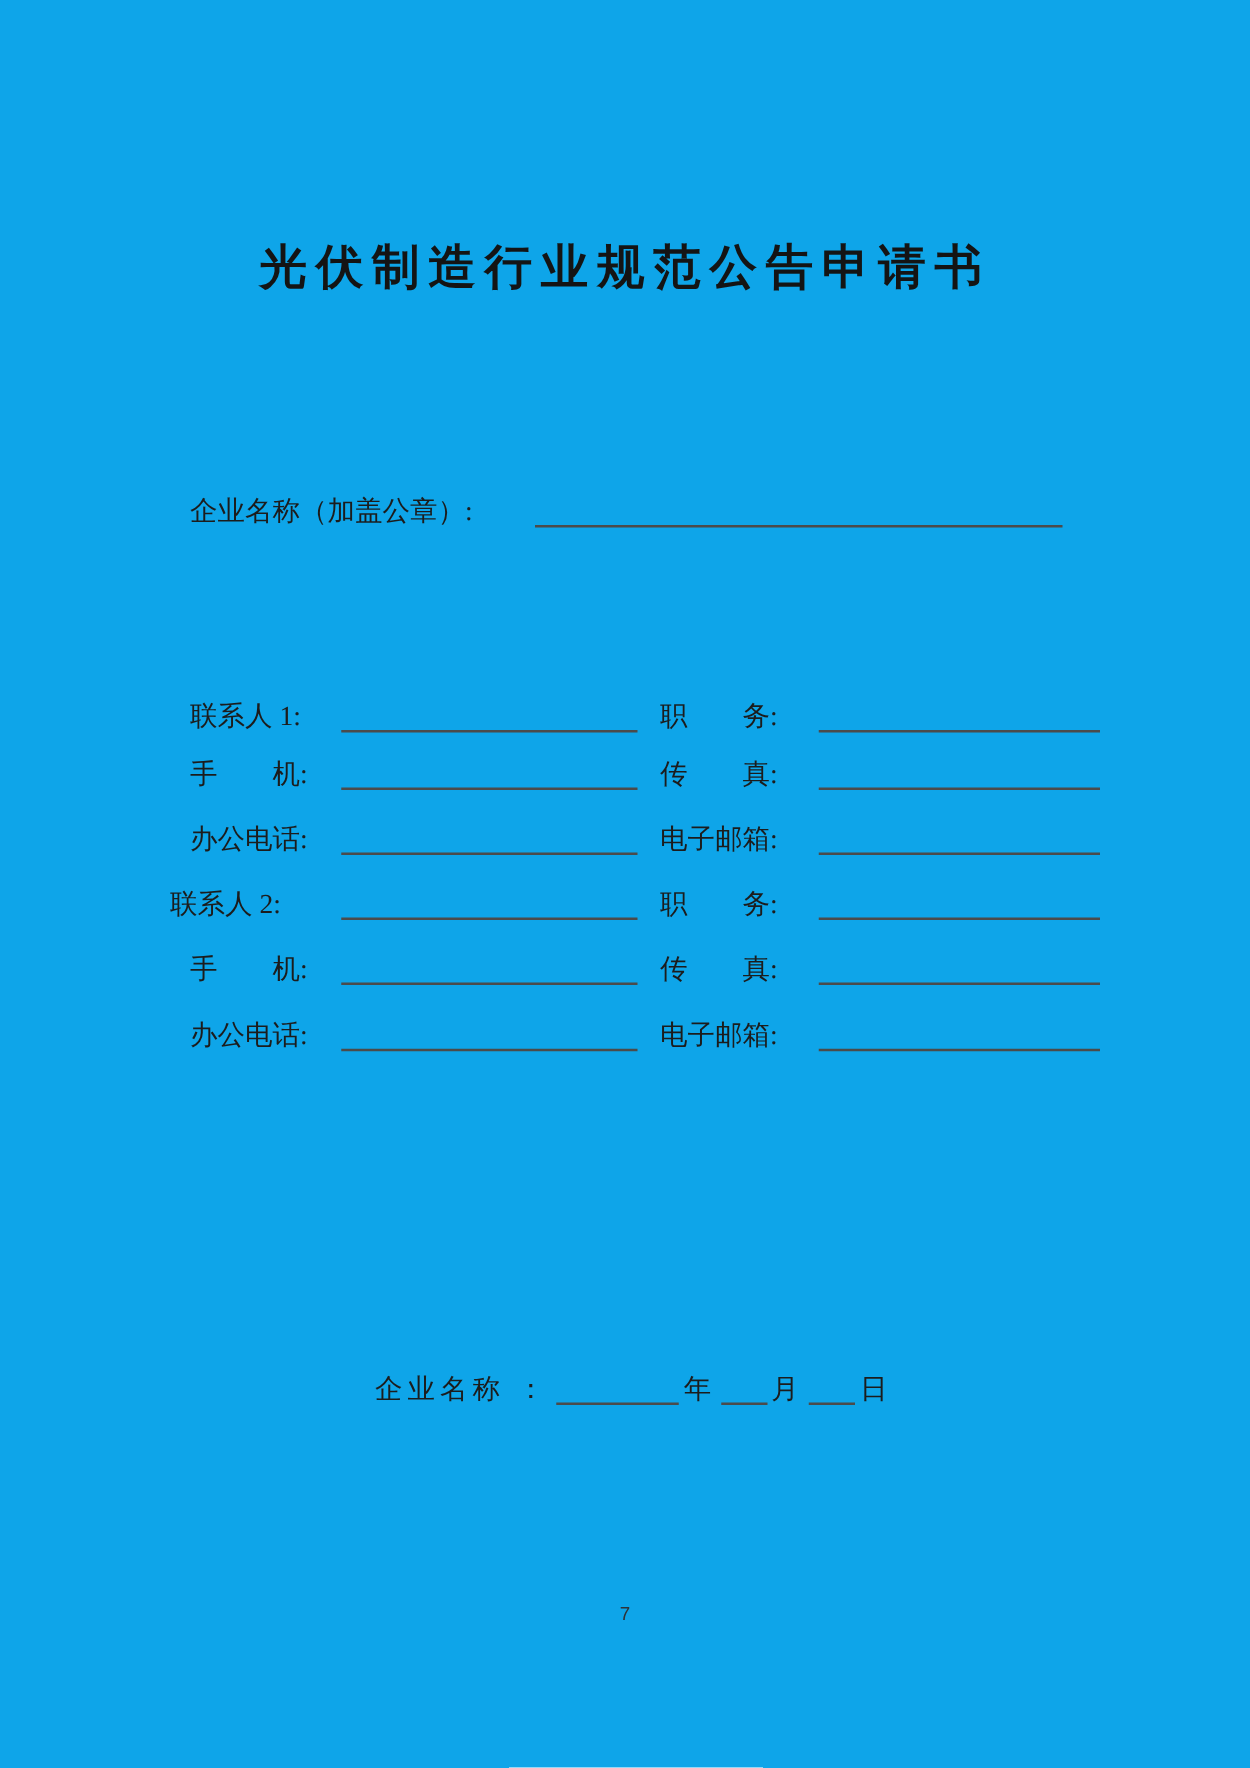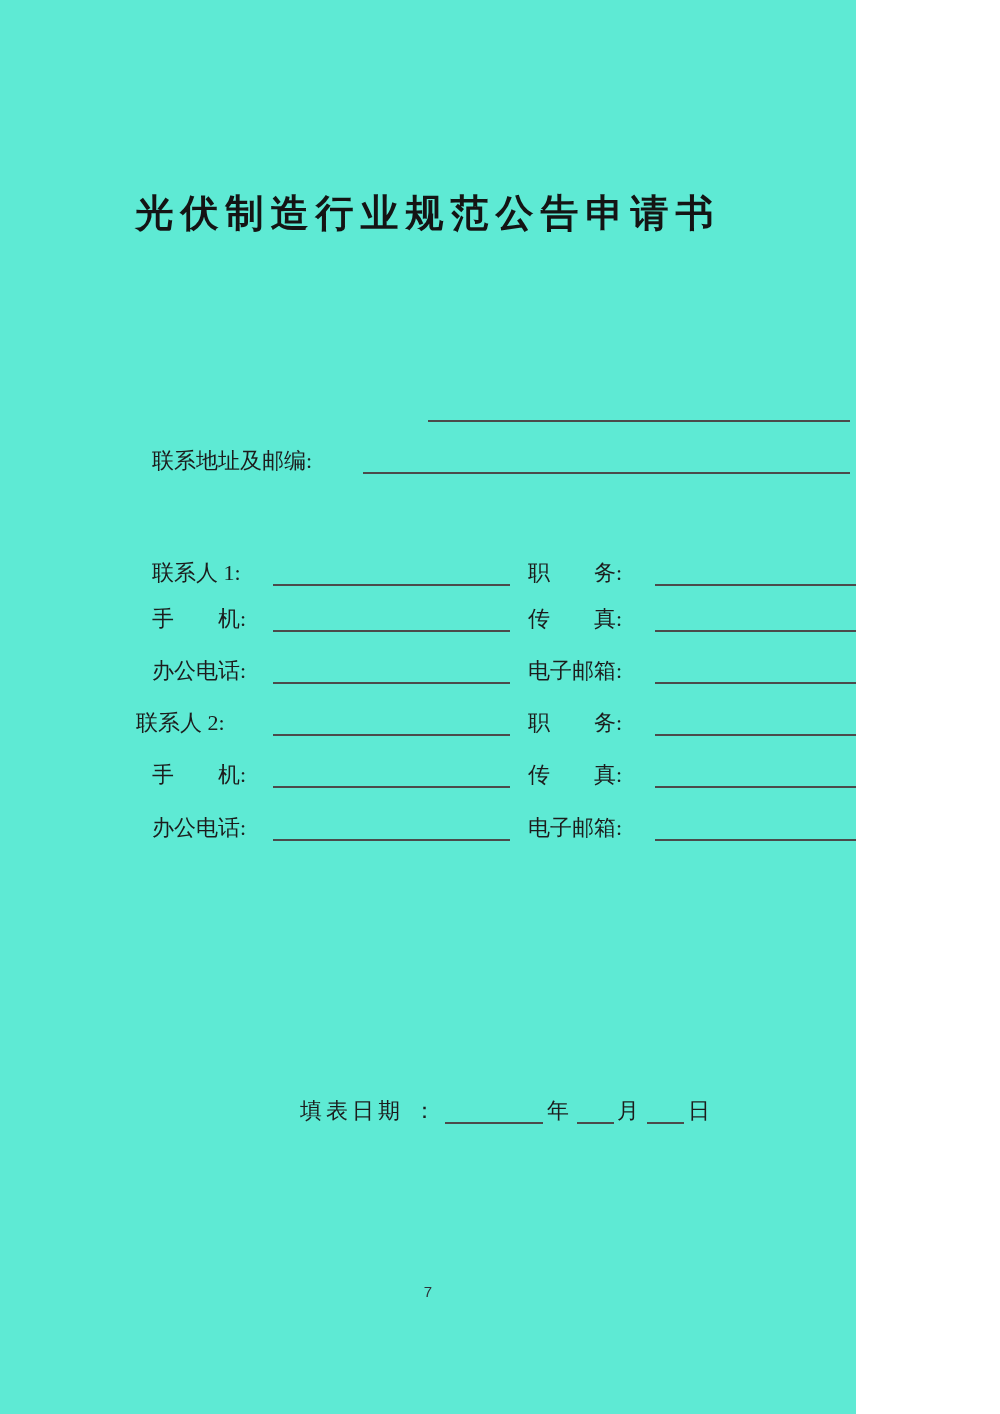--- a/index.html
+++ b/index.html
@@ -2,23 +2,23 @@
 <html><head>
 <meta charset="utf-8">
 <style>
   html, body {
     margin: 0;
     padding: 0;
     background: #ffffff;
   }
   .page {
     position: relative;
-    width: 856px;
+    width: 1000px;
     height: 1414px;
-    background: #5eead4;
+    background: #0ea5e9;
     font-family: "Liberation Serif", "DejaVu Serif", serif;
     color: #1c1c1c;
     overflow: hidden;
   }
   .title {
     position: absolute;
     top: 188px;
     left: 0;
     width: 100%;
     margin: 0;
@@ -64,27 +64,24 @@
   }
 </style>
 </head>
 <body>
 
 <div class="page">
 
   <h1 class="title">光伏制造行业规范公告申请书</h1>
 
   <div class="frow" style="top:392px">
+    <span class="lbl" style="left:152px">企业名称（加盖公章）:</span>
     <span class="uline" style="left:428px; width:422px"></span>
   </div>
 
-  <div class="frow" style="top:444px">
-    <span class="lbl" style="left:152px">联系地址及邮编:</span>
-    <span class="uline" style="left:363px; width:487px"></span>
-  </div>
 
   <div class="frow" style="top:556px">
     <span class="lbl" style="left:152px">联系人 1:</span>
     <span class="uline" style="left:273px; width:237px"></span>
     <span class="lbl" style="left:528px">职　　务:</span>
     <span class="uline" style="left:655px; width:225px"></span>
   </div>
 
   <div class="frow" style="top:602px">
     <span class="lbl" style="left:152px">手　　机:</span>
@@ -115,21 +112,21 @@
   </div>
 
   <div class="frow" style="top:811px">
     <span class="lbl" style="left:152px">办公电话:</span>
     <span class="uline" style="left:273px; width:237px"></span>
     <span class="lbl" style="left:528px">电子邮箱:</span>
     <span class="uline" style="left:655px; width:225px"></span>
   </div>
 
   <div class="frow" style="top:1094px">
-    <span class="lbl date-label" style="left:300px">填表日期 ：</span>
+    <span class="lbl date-label" style="left:300px">企业名称 ：</span>
     <span class="uline" style="left:445px; width:98px"></span>
     <span class="lbl" style="left:547px">年</span>
     <span class="uline" style="left:577px; width:37px"></span>
     <span class="lbl" style="left:617px">月</span>
     <span class="uline" style="left:647px; width:37px"></span>
     <span class="lbl" style="left:688px">日</span>
   </div>
 
   <div class="page-number">7</div>
 

